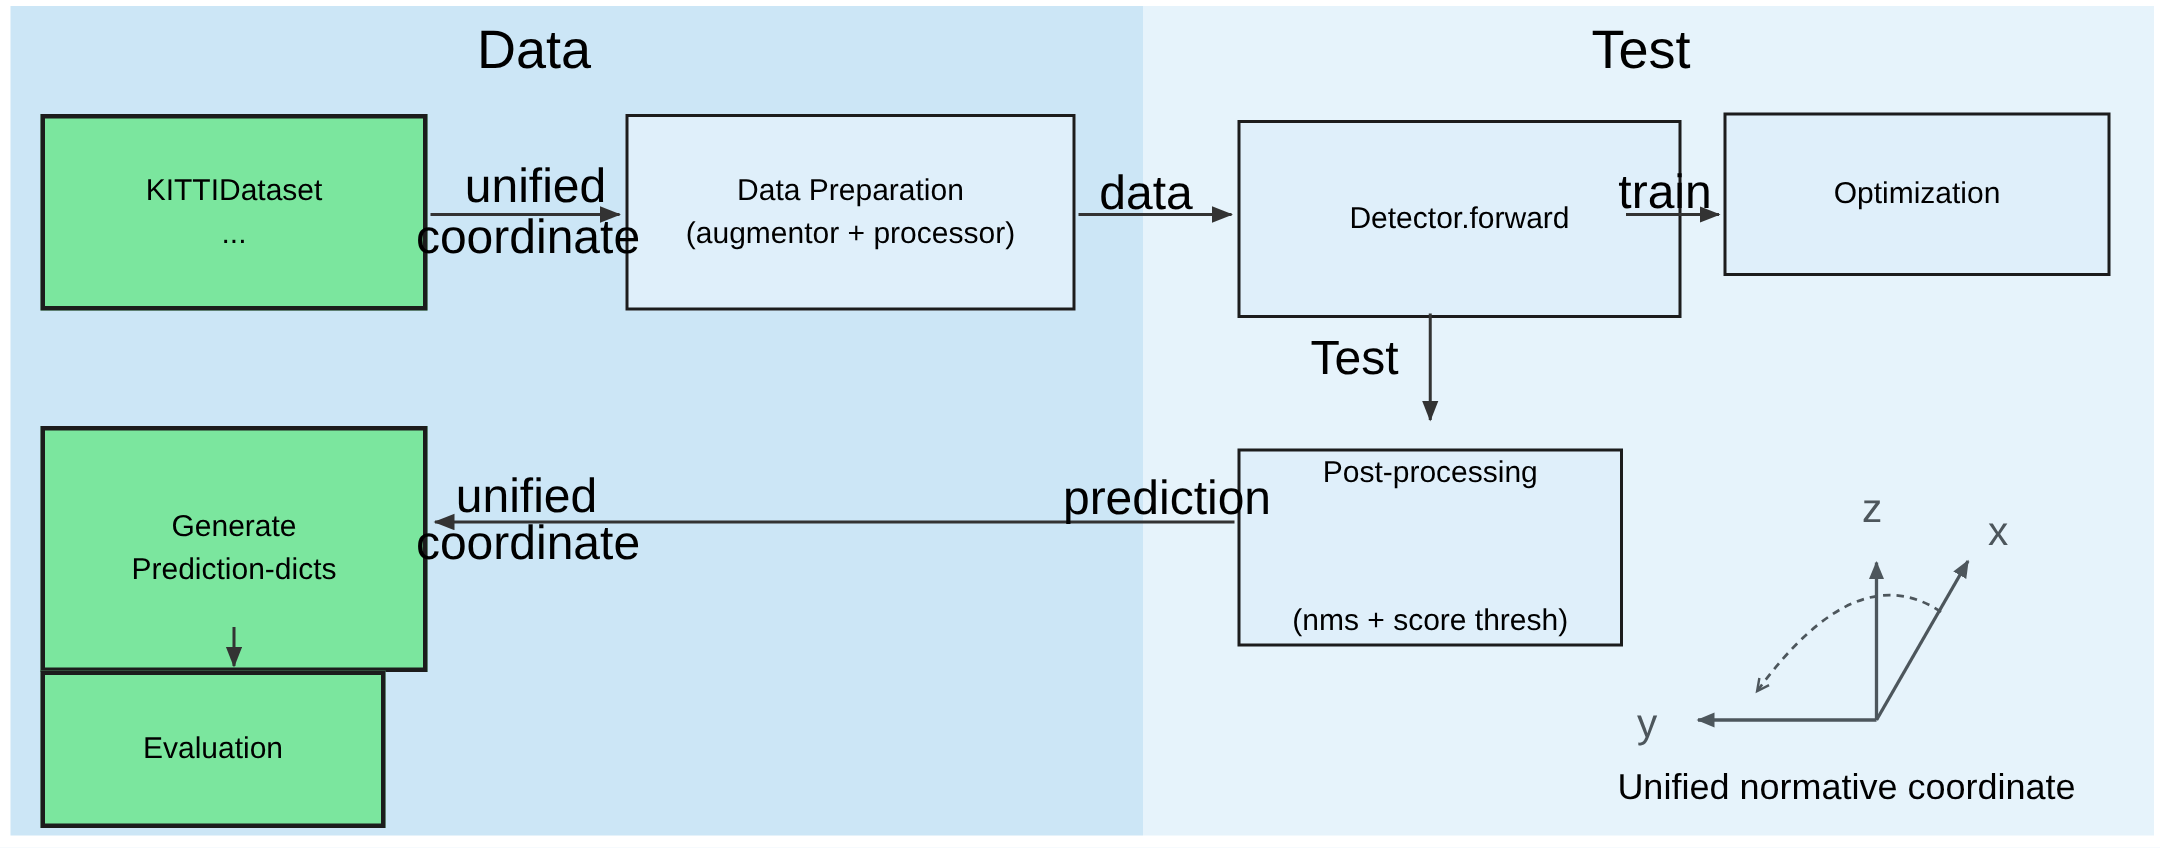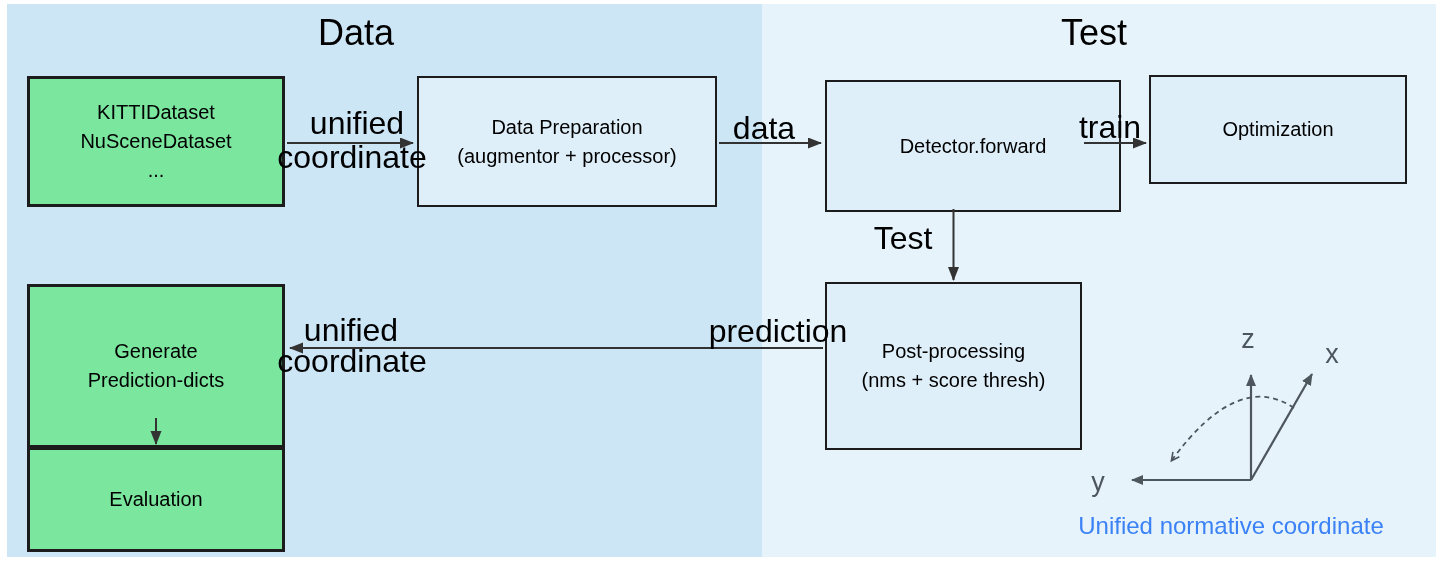--- a/index.html
+++ b/index.html
@@ -16,64 +16,63 @@
     font-size:20px;line-height:29px;
   }
   .node.green{background:#7be69e;border:3px solid #1c1c1c;}
   .node.light{background:#dfeffa;border:2px solid #1c1c1c;}
   .lbl{
     position:absolute;transform:translate(-50%,-50%);white-space:nowrap;
     font-size:32px;color:#000;line-height:1.1;
   }
   .lbl.title{font-size:36px;}
   .lbl.axis{font-size:27px;color:#4d565c;}
-  .lbl.caption{font-size:24px;color:#3b82f6;}
+  .lbl.caption{font-size:24px;color:#000000;}
   svg.overlay{position:absolute;left:0;top:0;pointer-events:none;}
 </style>
 </head>
 <body>
 
 <div class="canvas">
 
   <div class="panel left"></div>
   <div class="panel right"></div>
 
   <div class="lbl title" style="left:356px;top:33px;">Data</div>
   <div class="lbl title" style="left:1094px;top:33px;">Test</div>
 
   <div class="node green" style="left:27px;top:76px;width:258px;height:131px;">
     <div>KITTIDataset</div>
-    <div>NuSceneDataset</div>
     <div>...</div>
   </div>
 
   <div class="node light" style="left:417px;top:76px;width:300px;height:131px;">
     <div>Data Preparation</div>
     <div>(augmentor + processor)</div>
   </div>
 
   <div class="node light" style="left:825px;top:80px;width:296px;height:132px;">
     <div>Detector.forward</div>
   </div>
 
   <div class="node light" style="left:1149px;top:75px;width:258px;height:109px;">
     <div>Optimization</div>
   </div>
 
-  <div class="node light" style="left:825px;top:282px;width:257px;height:168px;">
+  <div class="node light" style="left:825px;top:299px;width:257px;height:132px;justify-content:space-between;">
     <div>Post-processing</div>
     <div>(nms + score thresh)</div>
   </div>
 
   <div class="node green" style="left:27px;top:284px;width:258px;height:164px;">
     <div>Generate</div>
     <div>Prediction-dicts</div>
   </div>
 
-  <div class="node green" style="left:27px;top:447px;width:258px;height:105px;">
+  <div class="node green" style="left:27px;top:447px;width:230px;height:105px;">
     <div>Evaluation</div>
   </div>
 
   <svg class="overlay" width="1440" height="565" viewBox="0 0 1440 565">
     <defs>
       <marker id="ah" markerUnits="userSpaceOnUse" markerWidth="15" markerHeight="12" refX="13" refY="5.5" orient="auto">
         <path d="M0 0 L14 5.5 L0 11 Z" fill="#333333"></path>
       </marker>
       <marker id="ahGray" markerUnits="userSpaceOnUse" markerWidth="14" markerHeight="11" refX="11" refY="5" orient="auto">
         <path d="M0 0 L12 5 L0 10 Z" fill="#4d565c"></path>

